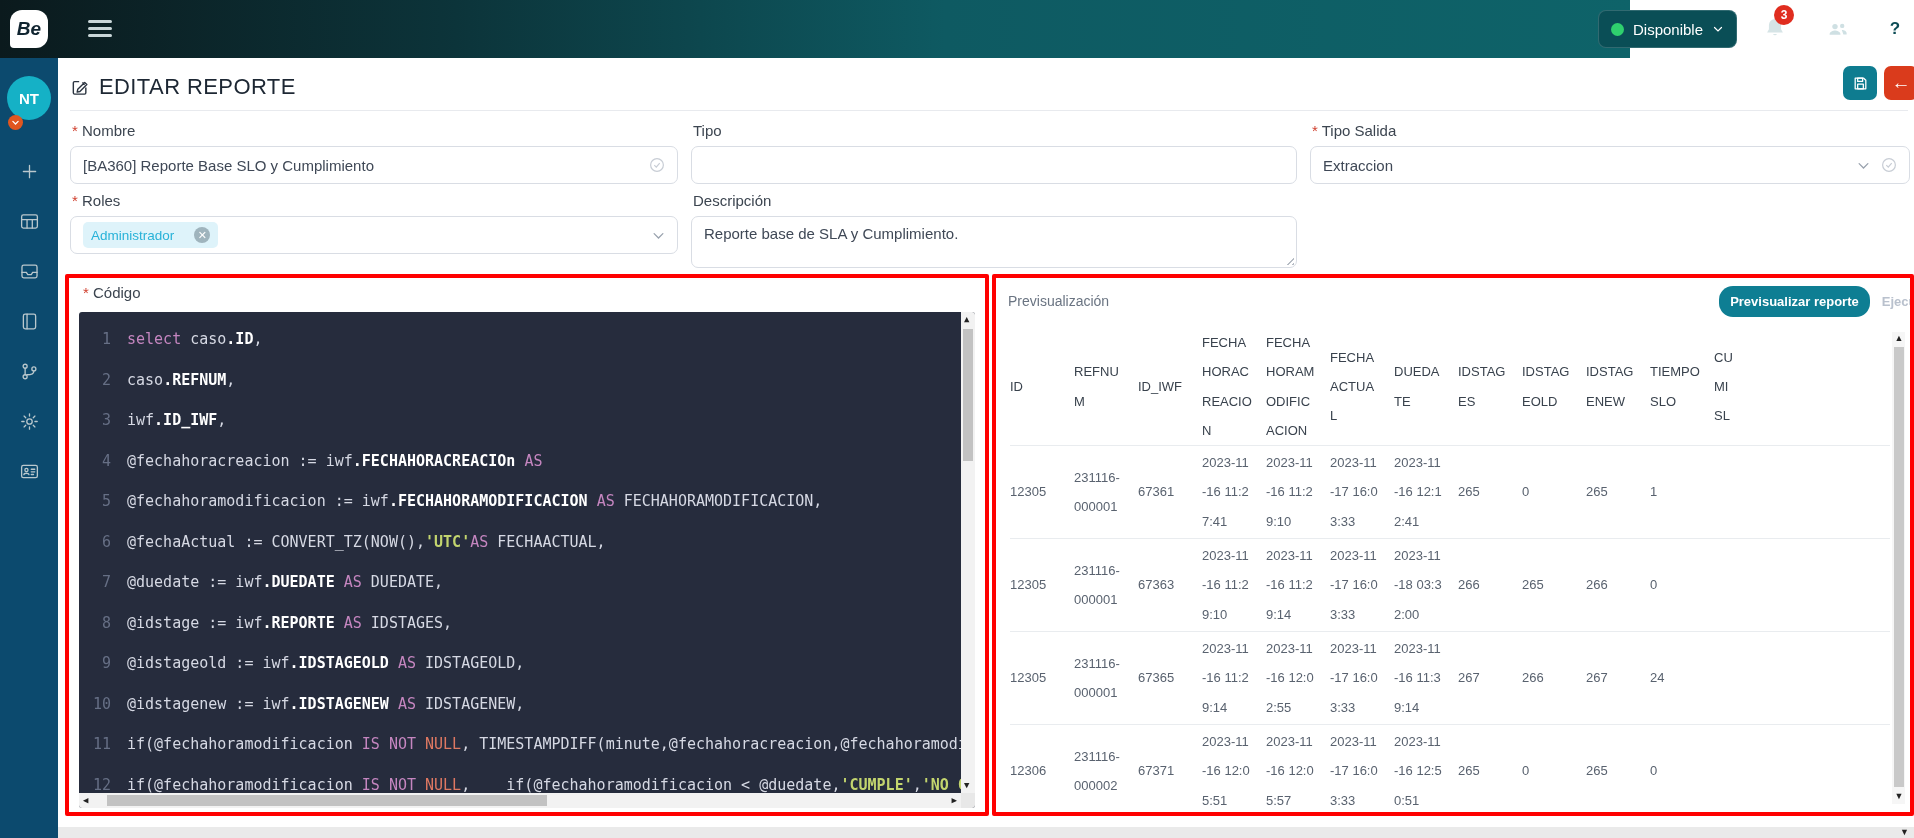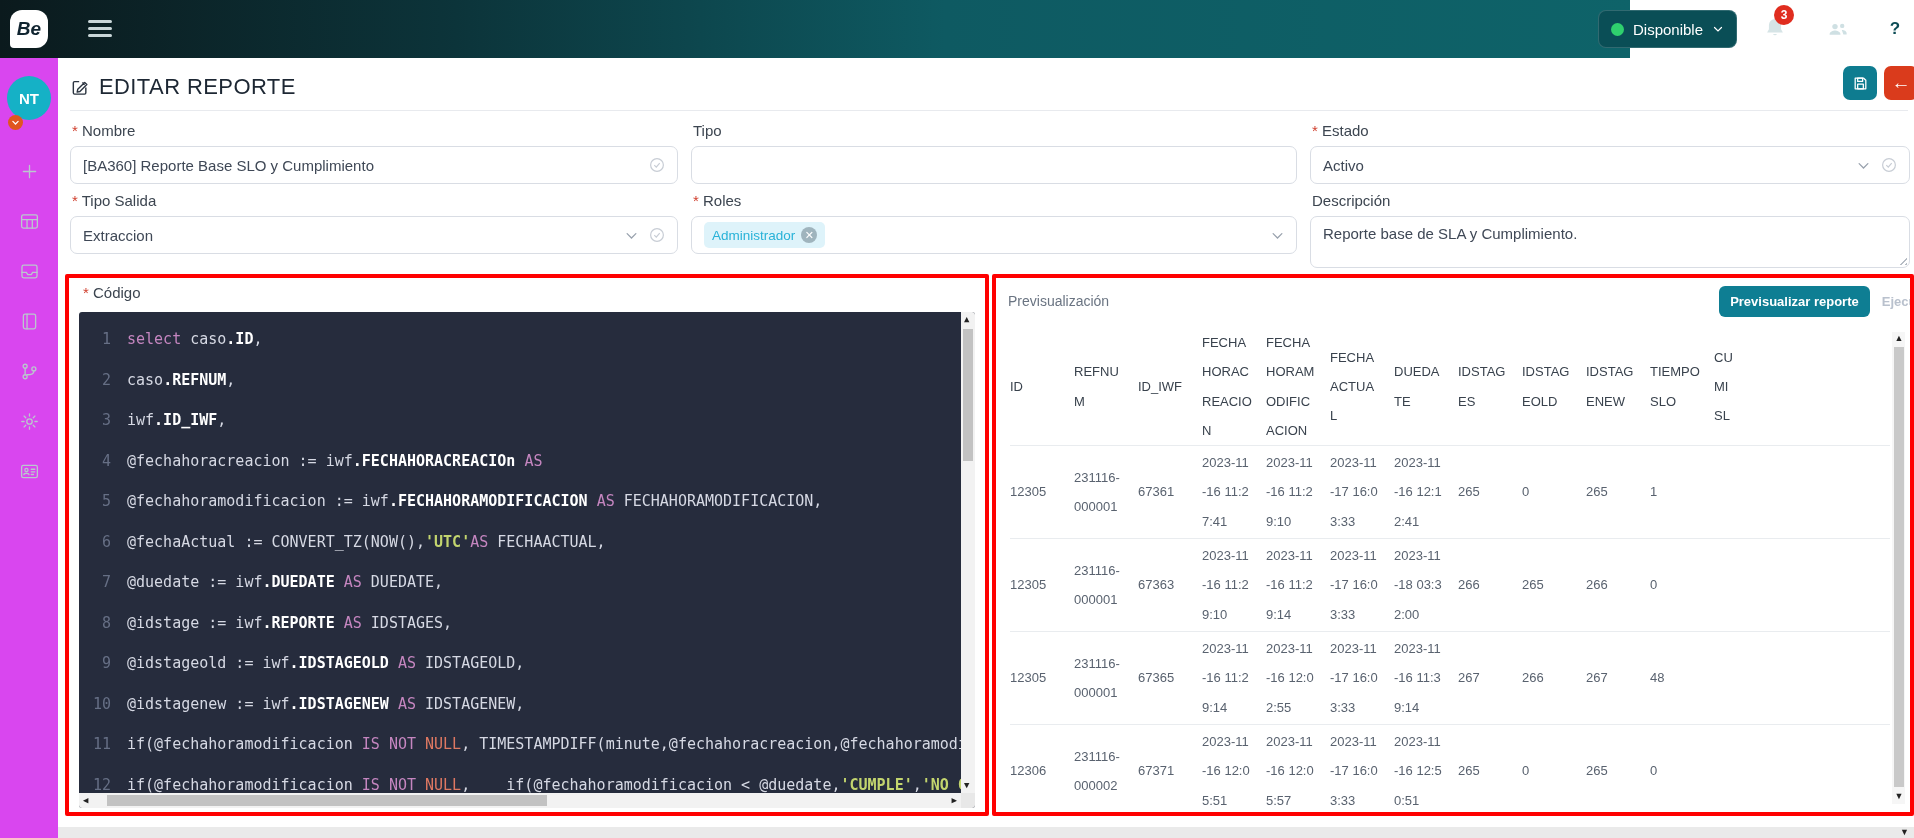--- a/index.html
+++ b/index.html
@@ -20,21 +20,21 @@
     display:flex;align-items:center;gap:9px;color:#fff;font-size:15px;cursor:pointer}
   .dot{width:13px;height:13px;border-radius:50%;background:#2fd06e}
   .chev{width:12px;height:12px}
   .icon-btn{position:absolute;cursor:pointer}
   .badge{position:absolute;top:-9px;left:12px;min-width:20px;height:20px;border-radius:10px;
     background:#e02d1f;color:#fff;font-size:12px;font-weight:bold;display:flex;align-items:center;justify-content:center;padding:0 4px}
   .help{position:absolute;left:1880px;top:14px;width:30px;height:30px;border-radius:50%;background:#fff;
     color:#0c4c55;font-weight:bold;font-size:17px;display:flex;align-items:center;justify-content:center;cursor:pointer}
 
   
-  .sidebar{position:absolute;left:0;top:58px;width:58px;bottom:0;background:#d946ef}
+  .sidebar{position:absolute;left:0;top:58px;width:58px;bottom:0;background:#0c4a6e}
   .avatar{position:absolute;left:7px;top:18px;width:44px;height:44px;border-radius:50%;background:#15b1c6;
     color:#fff;font-size:15px;font-weight:bold;display:flex;align-items:center;justify-content:center;cursor:pointer}
   .avatar-badge{position:absolute;left:8px;top:57px;width:15px;height:15px;border-radius:50%;background:#e0561f;
     display:flex;align-items:center;justify-content:center}
   .snav{position:absolute;left:0;width:58px;height:34px;display:flex;align-items:center;justify-content:center;cursor:pointer}
   .snav svg{stroke:#bac8cd;stroke-width:1.5;fill:none;stroke-linecap:round;width:21px;height:21px}
 
   
   .content{position:absolute;left:58px;top:58px;right:0;bottom:0;background:#fff}
   .pgheader{position:absolute;left:12px;top:16px;display:flex;align-items:center;gap:9px}
@@ -49,21 +49,21 @@
     grid-template-columns:608px 606px 600px;column-gap:13px}
   .fld label{display:block;margin:8px 0 7px 2px;font-size:15px;color:#3c4550}
   .req::before{content:"* ";color:#d0402f}
   .input{position:relative;height:38px;border:1px solid #d9dde4;border-radius:7px;background:#fff;
     display:flex;align-items:center;padding:0 64px 0 12px;font-size:15px;color:#3f4856}
   .input .icons{position:absolute;right:11px;top:0;height:100%;display:flex;align-items:center;gap:9px}
   .textarea{height:52px;align-items:flex-start;padding-top:8px}
   .rsz{position:absolute;right:2px;bottom:2px;width:11px;height:11px;
     background:repeating-linear-gradient(135deg,transparent 0 2.5px,#b6bcc4 2.5px 3.8px);
     clip-path:polygon(100% 0,100% 100%,0 100%)}
-  .chip{display:flex;align-items:center;gap:6px;background:#def3fa;color:#28b2d8;font-size:13.5px;
+  .chip{display:flex;align-items:center;gap:20px;background:#def3fa;color:#28b2d8;font-size:13.5px;
     padding:5px 8px;border-radius:5px}
   .chip .x{width:16px;height:16px;border-radius:50%;background:#9fb4bd;color:#fff;font-size:11px;
     display:flex;align-items:center;justify-content:center;cursor:pointer}
 
   
   .panel{position:absolute;top:216px;height:542px;border:4px solid #ff0000;border-radius:2px;
     background:#fff;overflow:hidden}
   .panel.codep{left:7px;width:924px}
   .panel.prevp{left:934px;width:922px}
   .codelabel{margin:6px 0 6px 14px;font-size:15px;color:#3c4550;display:inline-block}
@@ -81,21 +81,21 @@
   .hsb{position:absolute;left:0;right:14px;bottom:0;height:15px;background:#f2f2f2}
   .hsb .thumb{position:absolute;left:28px;width:440px;top:2px;bottom:2px;background:#c2c2c2;cursor:pointer}
   .vsb{position:absolute;right:0;top:0;bottom:15px;width:14px;background:#f2f2f2}
   .vsb .thumb{position:absolute;top:17px;height:132px;left:2px;right:2px;background:#c2c2c2;cursor:pointer}
   .sba{position:absolute;font-size:9px;color:#222;cursor:pointer;line-height:9px}
   .sbcorner{position:absolute;right:0;bottom:0;width:14px;height:15px;background:#e8e8e8}
 
   .pvhead{display:flex;align-items:center;height:46px;padding:0 12px}
   .pvtitle{font-size:14px;color:#6a7482}
   .pvbtn{margin-left:auto;background:#0e7e93;color:#fff;font-size:13px;font-weight:bold;
-    padding:8px 11px;border-radius:6px;cursor:pointer;white-space:nowrap}
+    padding:8px 11px;border-radius:14px;cursor:pointer;white-space:nowrap}
   .pvghost{color:#b9c1cd;font-size:13px;font-weight:bold;margin:0 -30px 0 12px;white-space:nowrap;cursor:default}
   .tablewrap{position:absolute;left:14px;right:20px;top:50px;bottom:2px;overflow:hidden}
   .thead{display:flex;align-items:center;min-height:104px;border-bottom:1px solid #e9ecef}
   .trow{display:flex;align-items:center;min-height:93px;border-bottom:1px solid #e9ecef}
   .tcell{flex:0 0 64px;padding-right:14px;font-size:13px;line-height:2.25;
     word-break:break-all;white-space:pre-line;color:#59626f}
   .thead .tcell{color:#39424d}
   .tvsb{position:absolute;right:5px;top:54px;bottom:8px;width:13px;background:#f6f6f6}
   .tvsb .thumb{position:absolute;left:1.5px;right:1.5px;top:15px;bottom:17px;background:#c9c9c9;cursor:pointer}
 
@@ -233,35 +233,20 @@
               <circle cx="12" cy="12" r="8.5"></circle>
               <path d="M8.4 12.2l2.6 2.6 4.6-5.4"></path>
             </svg>
         </span>
       </div>
     </div>
     <div class="fld">
       <label>Tipo</label>
       <div class="input">
         <span></span>
-      </div>
-    </div>
-    <div class="fld">
-      <label class="req">Estado</label>
-      <div class="input">
-        <span>Activo</span>
-        <span class="icons">
-          <svg width="15" height="15" viewBox="0 0 24 24" fill="none" stroke="#98a1ad" stroke-width="2" stroke-linecap="round">
-              <path d="M5 9l7 7 7-7"></path>
-            </svg>
-          <svg width="18" height="18" viewBox="0 0 24 24" fill="none" stroke="#c8cdd5" stroke-width="1.6">
-              <circle cx="12" cy="12" r="8.5"></circle>
-              <path d="M8.4 12.2l2.6 2.6 4.6-5.4"></path>
-            </svg>
-        </span>
       </div>
     </div>
 
     <div class="fld">
       <label class="req">Tipo Salida</label>
       <div class="input">
         <span>Extraccion</span>
         <span class="icons">
           <svg width="15" height="15" viewBox="0 0 24 24" fill="none" stroke="#98a1ad" stroke-width="2" stroke-linecap="round">
               <path d="M5 9l7 7 7-7"></path>
@@ -383,21 +368,21 @@
             <div class="tcell">12305</div>
             <div class="tcell">231116-000001</div>
             <div class="tcell">67365</div>
             <div class="tcell">2023-11-16 11:29:14</div>
             <div class="tcell">2023-11-16 12:02:55</div>
             <div class="tcell">2023-11-17 16:03:33</div>
             <div class="tcell">2023-11-16 11:39:14</div>
             <div class="tcell">267</div>
             <div class="tcell">266</div>
             <div class="tcell">267</div>
-            <div class="tcell">48</div>
+            <div class="tcell">24</div>
             <div class="tcell"></div>
           </div>
           <div class="trow">
             <div class="tcell">12306</div>
             <div class="tcell">231116-000002</div>
             <div class="tcell">67371</div>
             <div class="tcell">2023-11-16 12:05:51</div>
             <div class="tcell">2023-11-16 12:05:57</div>
             <div class="tcell">2023-11-17 16:03:33</div>
             <div class="tcell">2023-11-16 12:50:51</div>

